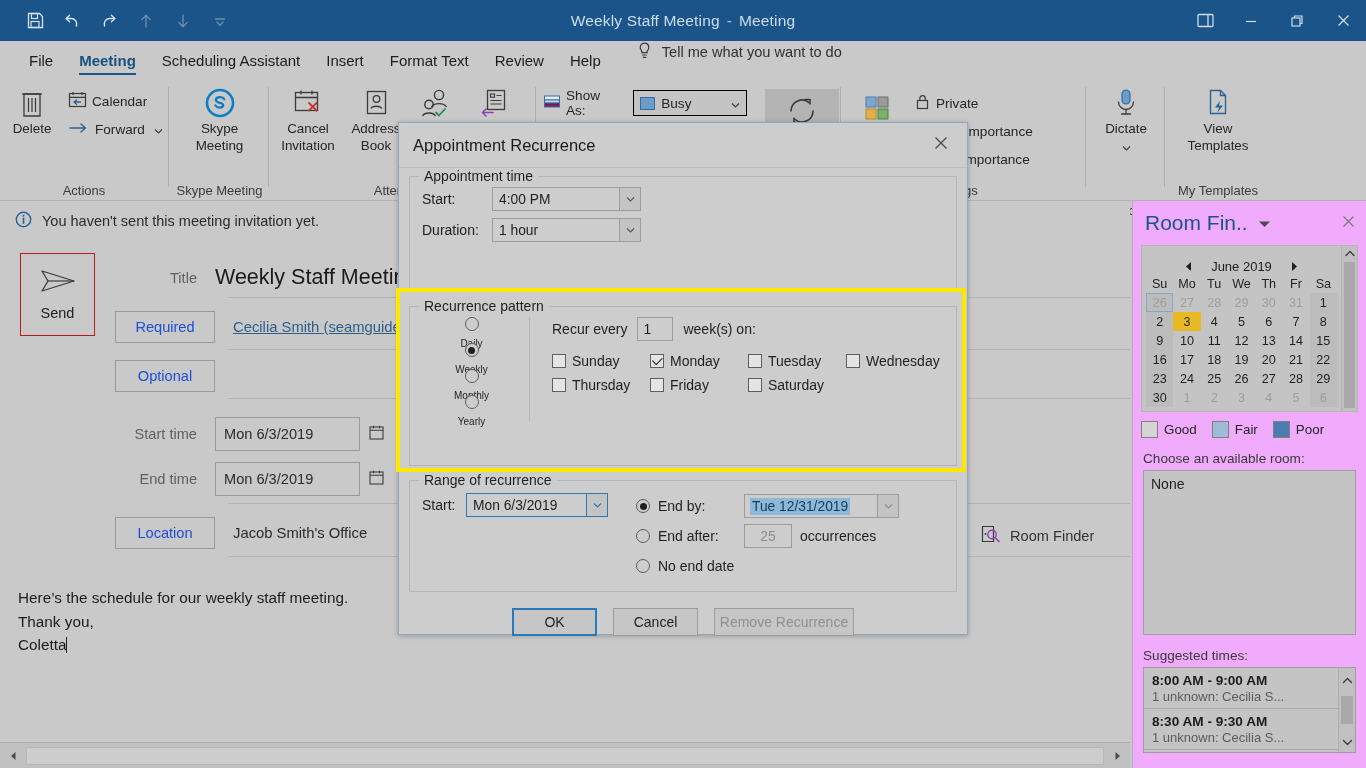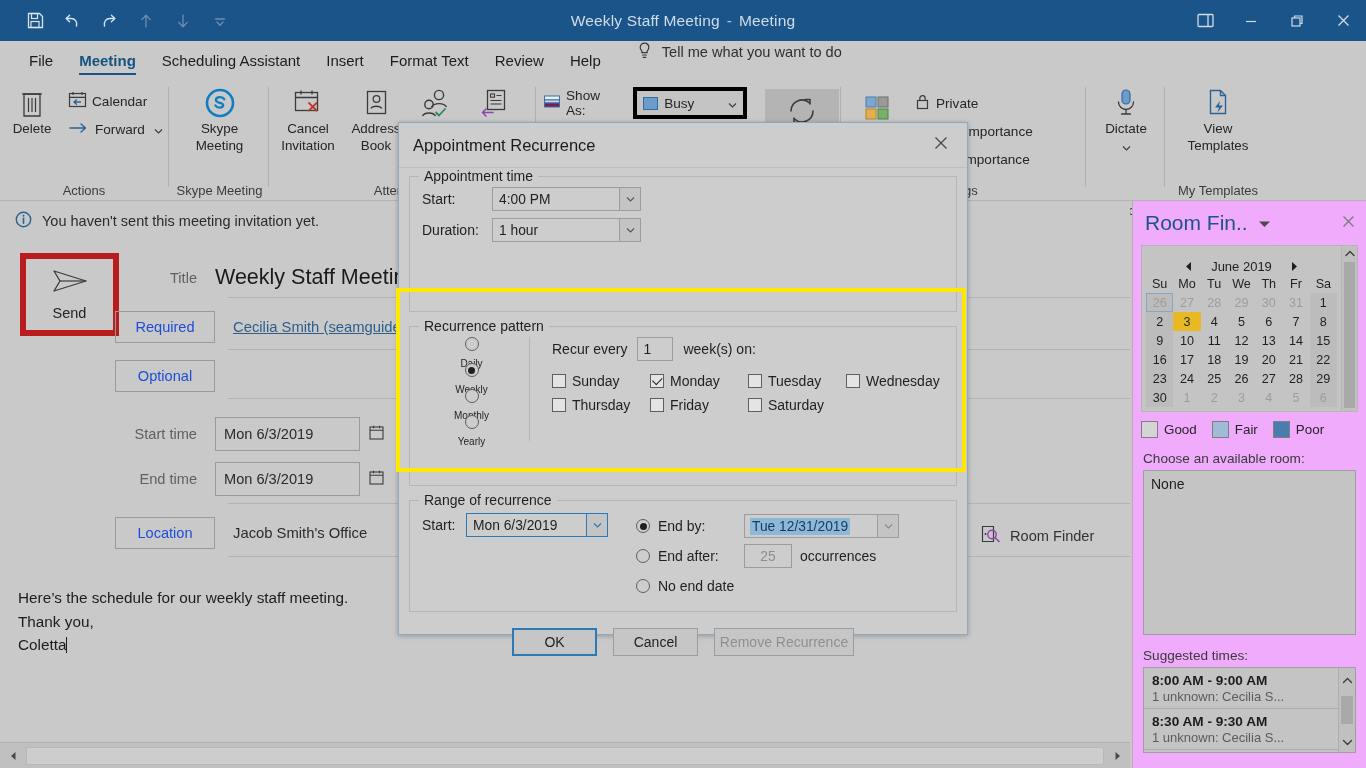--- a/index.html
+++ b/index.html
@@ -115,22 +115,22 @@
   }
 
   
   .form {
     position: absolute; left: 0; top: 241px;
     width: 1130px; height: 327px;
     background: #c9c9c9;
   }
   .sendbtn {
     position: absolute; left: 20px; top: 12px;
-    width: 99px; height: 83px;
-    border: 6px solid #b91c1c;
+    width: 75px; height: 83px;
+    border: 1px solid #b91c1c;
     display: flex; flex-direction: column; align-items: center;
     justify-content: center; gap: 8px;
     font-size: 14.5px; color: #222;
   }
   .frow { position: absolute; left: 115px; display: flex; align-items: center; }
   .flabel-plain {
     width: 100px; text-align: right; padding-right: 18px;
     font-size: 14.6px; color: #606060;
   }
   .flabel-btn {
@@ -623,21 +623,21 @@
       <div class="gbody" style="padding-top:10px;">
         <div class="smallbtn">
           <span>
             <svg width="18" height="16" viewBox="0 0 18 16">
                 <rect x="1.5" y="2" width="15" height="4" fill="#e8eef6" stroke="#3b6fa0" stroke-width="1"></rect>
                 <rect x="1.5" y="6" width="15" height="3" fill="#cfd9e6" stroke="#3b6fa0" stroke-width="1"></rect>
                 <rect x="1.5" y="9" width="15" height="4" fill="#7b1b5c" stroke="#3b6fa0" stroke-width="1"></rect>
               </svg>
           </span>
           <span>Show As:</span>
-          <span style="display:flex;align-items:center;gap:6px;border:4px solid #000000;background:#c4c4c4;height:23px;padding:12px 6px;margin-left:6px;width:115px;">
+          <span style="display:flex;align-items:center;gap:6px;border:1px solid #000000;background:#c4c4c4;height:23px;padding:12px 6px;margin-left:6px;width:115px;">
             <span style="width:15px;height:13px;background:#6d9ccb;border:1px solid #2f6da3;flex:none;"></span>
             <span>Busy</span>
             <span style="margin-left:auto;">
               <svg width="9" height="6" viewBox="0 0 9 6">
                   <path d="M1 1.5 4.5 5 8 1.5" fill="none" stroke="#3b3b3b" stroke-width="1.1"></path>
                 </svg>
             </span>
           </span>
         </div>
         <div class="bigbtn" style="width:74px;margin-left:14px;background:#b4b4b4;padding-top:4px;">
@@ -992,21 +992,21 @@
   <div class="dialog">
     <div class="dlg-title">
       <span>Appointment Recurrence</span>
       <span class="dlg-x">
         <svg width="16" height="16" viewBox="0 0 16 16">
             <path d="M2.5 2.5 13.5 13.5M13.5 2.5 2.5 13.5" stroke="#4a4a4a" stroke-width="1.3"></path>
           </svg>
       </span>
     </div>
 
-    <div class="fieldset" style="height:136px;">
+    <div class="fieldset" style="height:116px;">
       <div class="fs-legend">Appointment time</div>
       <div class="timerow">
         <span class="lb">Start:</span>
         <span class="combo">
           <span class="inp">4:00 PM</span>
           <span class="btn">
             <svg width="9" height="6" viewBox="0 0 9 6">
                 <path d="M1 1.5 4.5 5 8 1.5" fill="none" stroke="#555" stroke-width="1.1"></path>
               </svg>
           </span>

